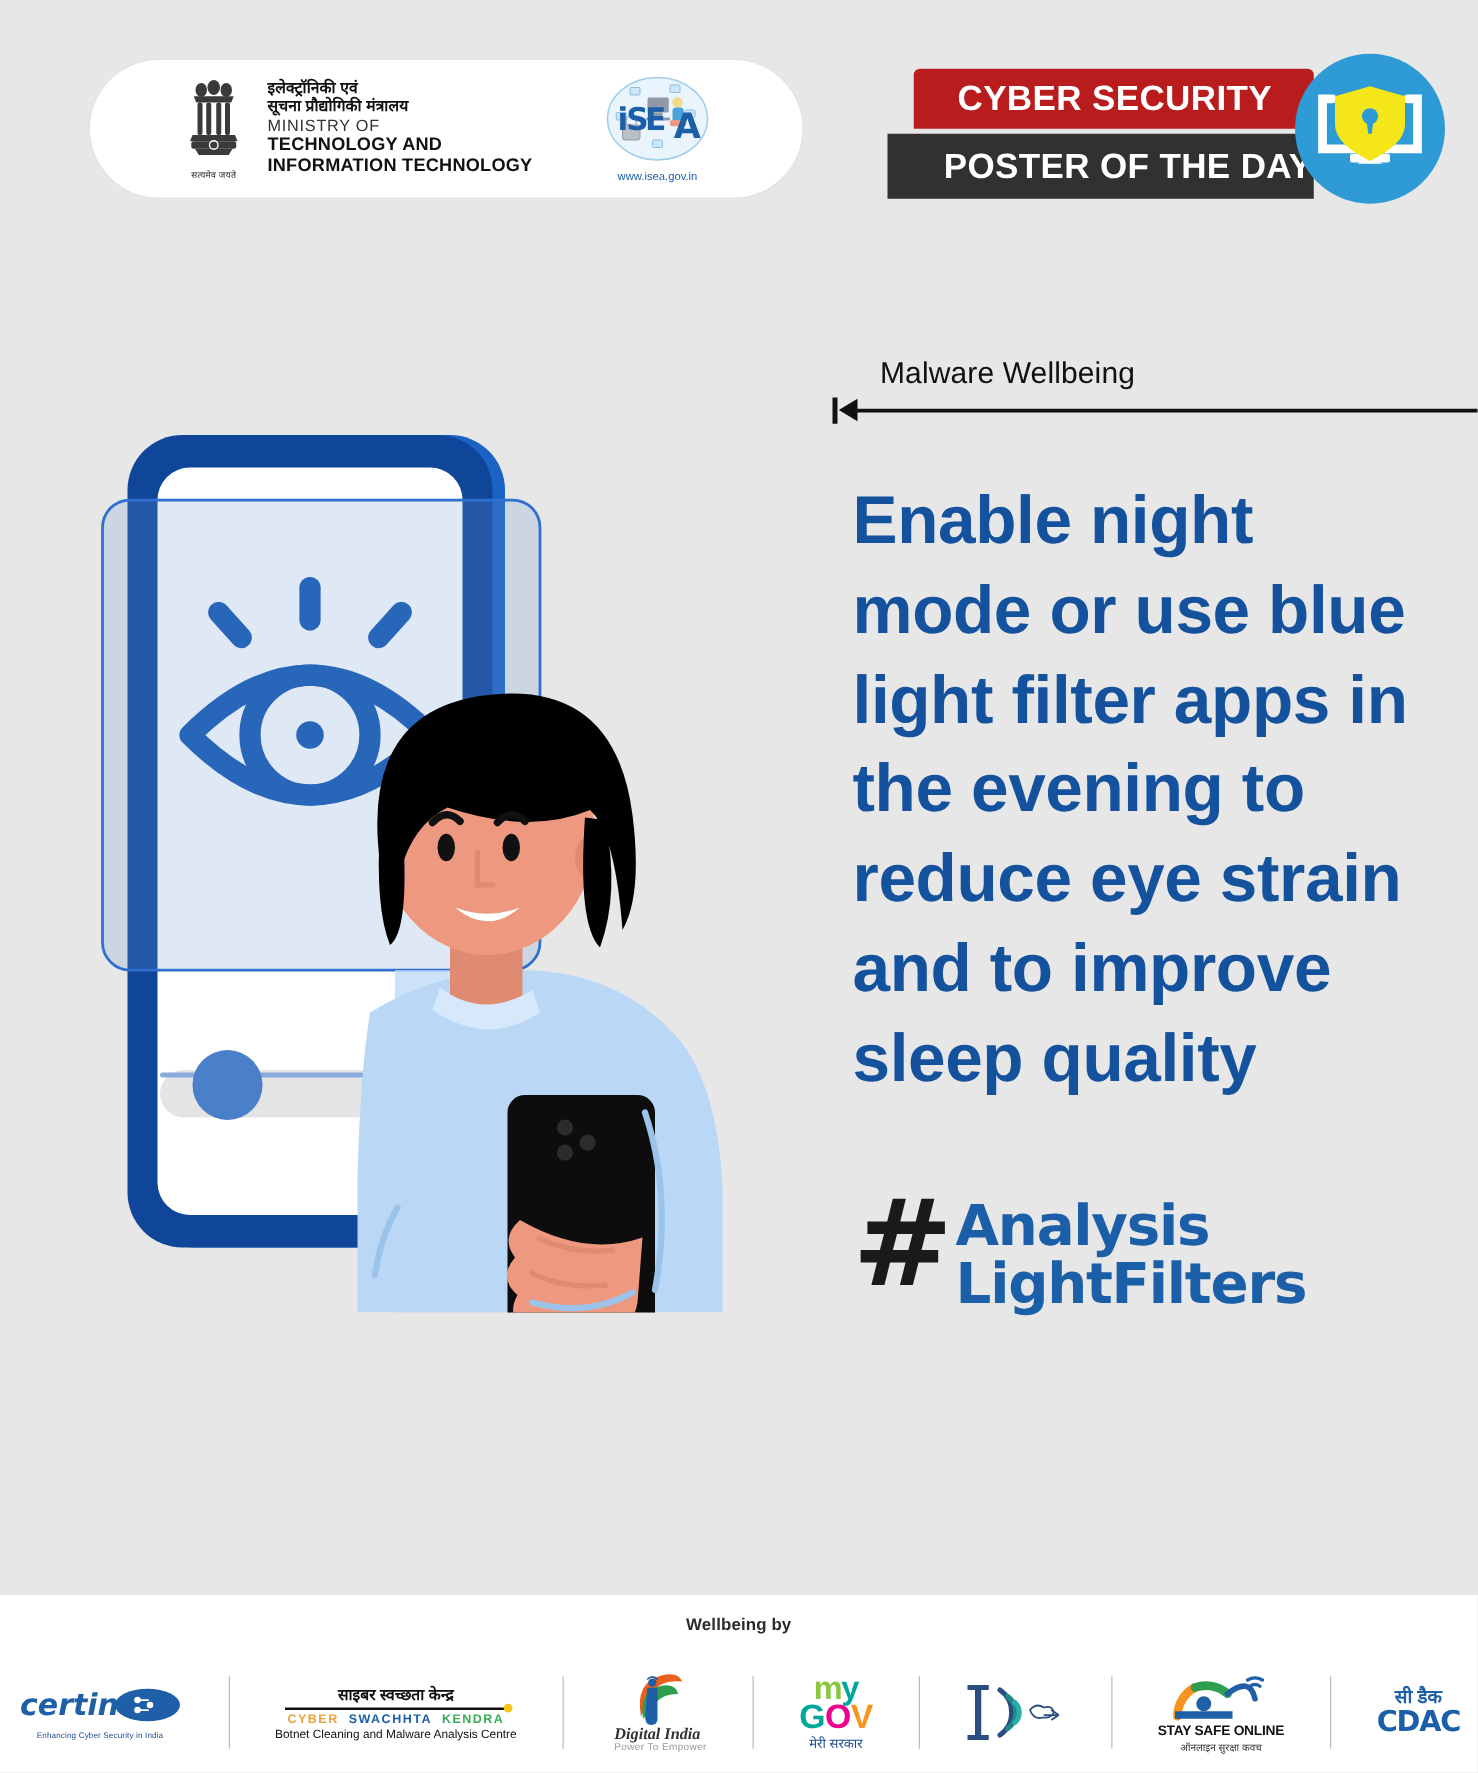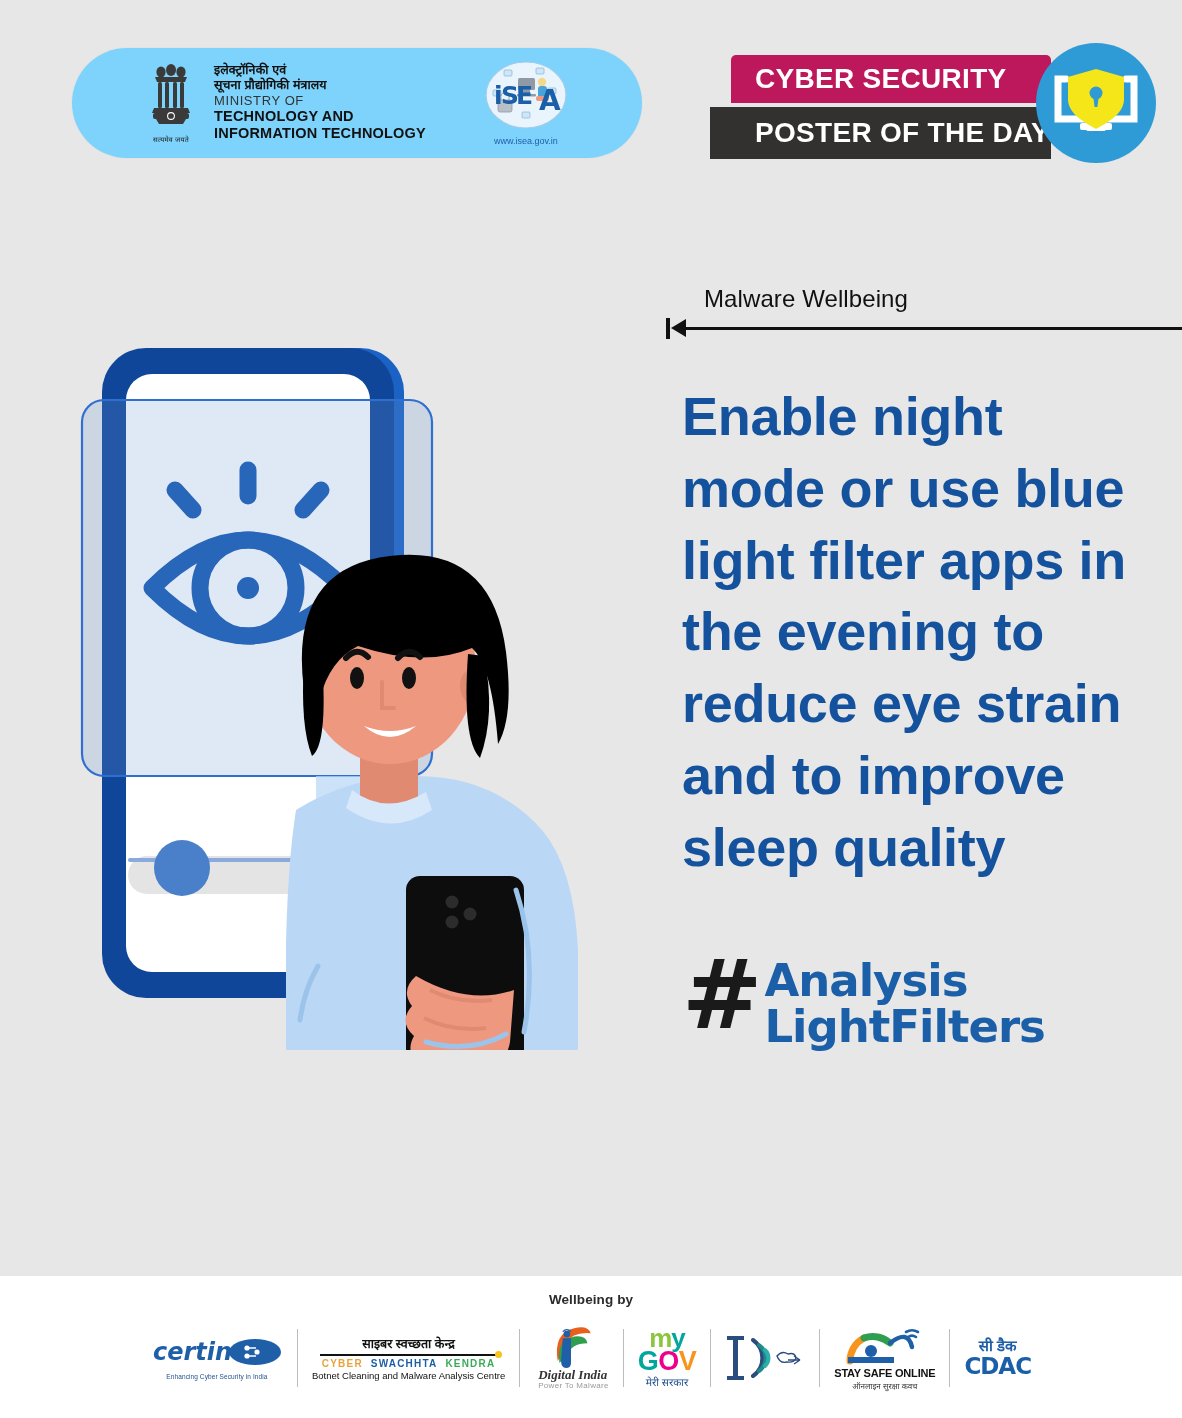--- a/index.html
+++ b/index.html
@@ -21,21 +21,21 @@
     top: 0; left: 0;
     width: 1182px;
     height: 186px;
   }
   .gov-pill {
     position: absolute;
     left: 72px;
     top: 48px;
     width: 570px;
     height: 110px;
-    background: #7dd3fc;
+    background: #ffffff;
     border-radius: 55px;
     display: flex;
     align-items: center;
     box-shadow: 0 0 0 1px rgba(0,0,0,0.02);
   }
   .emblem-wrap {
     width: 66px;
     margin-left: 66px;
     display: flex;
     flex-direction: column;
@@ -84,26 +84,26 @@
   }
 
   .ribbon {
     position: absolute;
     left: 731px;
     top: 55px;
   }
   .ribbon-blue {
     width: 320px;
     height: 48px;
-    background: #be185d;
+    background: #b91c1c;
     border-radius: 5px 5px 0 0;
     display: flex;
     align-items: center;
     box-sizing: border-box;
-    padding-left: 24px;
+    padding-left: 35px;
   }
   .ribbon-blue span {
     color: #ffffff;
     font-size: 28px;
     font-weight: 700;
     letter-spacing: .3px;
   }
   .ribbon-dark {
     position: absolute;
     left: -21px;
@@ -234,22 +234,22 @@
     text-align: center;
     font-size: 13.5px;
     font-weight: 700;
     color: #2b2b2b;
     padding-top: 16px;
     letter-spacing: .1px;
   }
   .logo-row {
     display: flex;
     align-items: center;
-    justify-content: center;
-    margin-top: 12px;
+    justify-content: space-between;
+    margin-top: 24px;
     height: 78px;
   }
   .logo-cell {
     display: flex;
     flex-direction: column;
     align-items: center;
     justify-content: center;
     padding: 0 14px;
     height: 66px;
   }
@@ -575,21 +575,21 @@
     <div class="logo-cell" style="flex-direction:column">
       <svg width="52" height="52" viewBox="0 0 52 52">
         <path d="M10 44 q-6 -34 20 -40 q16 -4 20 6 q-22 -2 -30 12" fill="#e8601c"></path>
         <path d="M12 46 q-4 -28 18 -32 q14 -2 16 8 q-20 0 -26 16" fill="#2f9e4f"></path>
         <path d="M16 16 h10 v30 q0 6 -6 6 q-6 0 -6 -8 Z" fill="#1f5fa8"></path>
         <circle cx="21" cy="11" r="4" fill="#1f5fa8"></circle>
         <path d="M16 8 q5 -5 10 0" fill="none" stroke="#1f5fa8" stroke-width="1.6"></path>
       </svg>
       <div class="di-text">
         <div class="di-1">Digital India</div>
-        <div class="di-2">Power To Malware</div>
+        <div class="di-2">Power To Empower</div>
       </div>
     </div>
 
     <div class="vdiv"></div>
 
     <div class="logo-cell">
       <div class="mygov-my">
         <span style="color:#8cc63f">m</span><span style="color:#00a79d">y</span>
       </div>
       <div class="mygov-gov">

